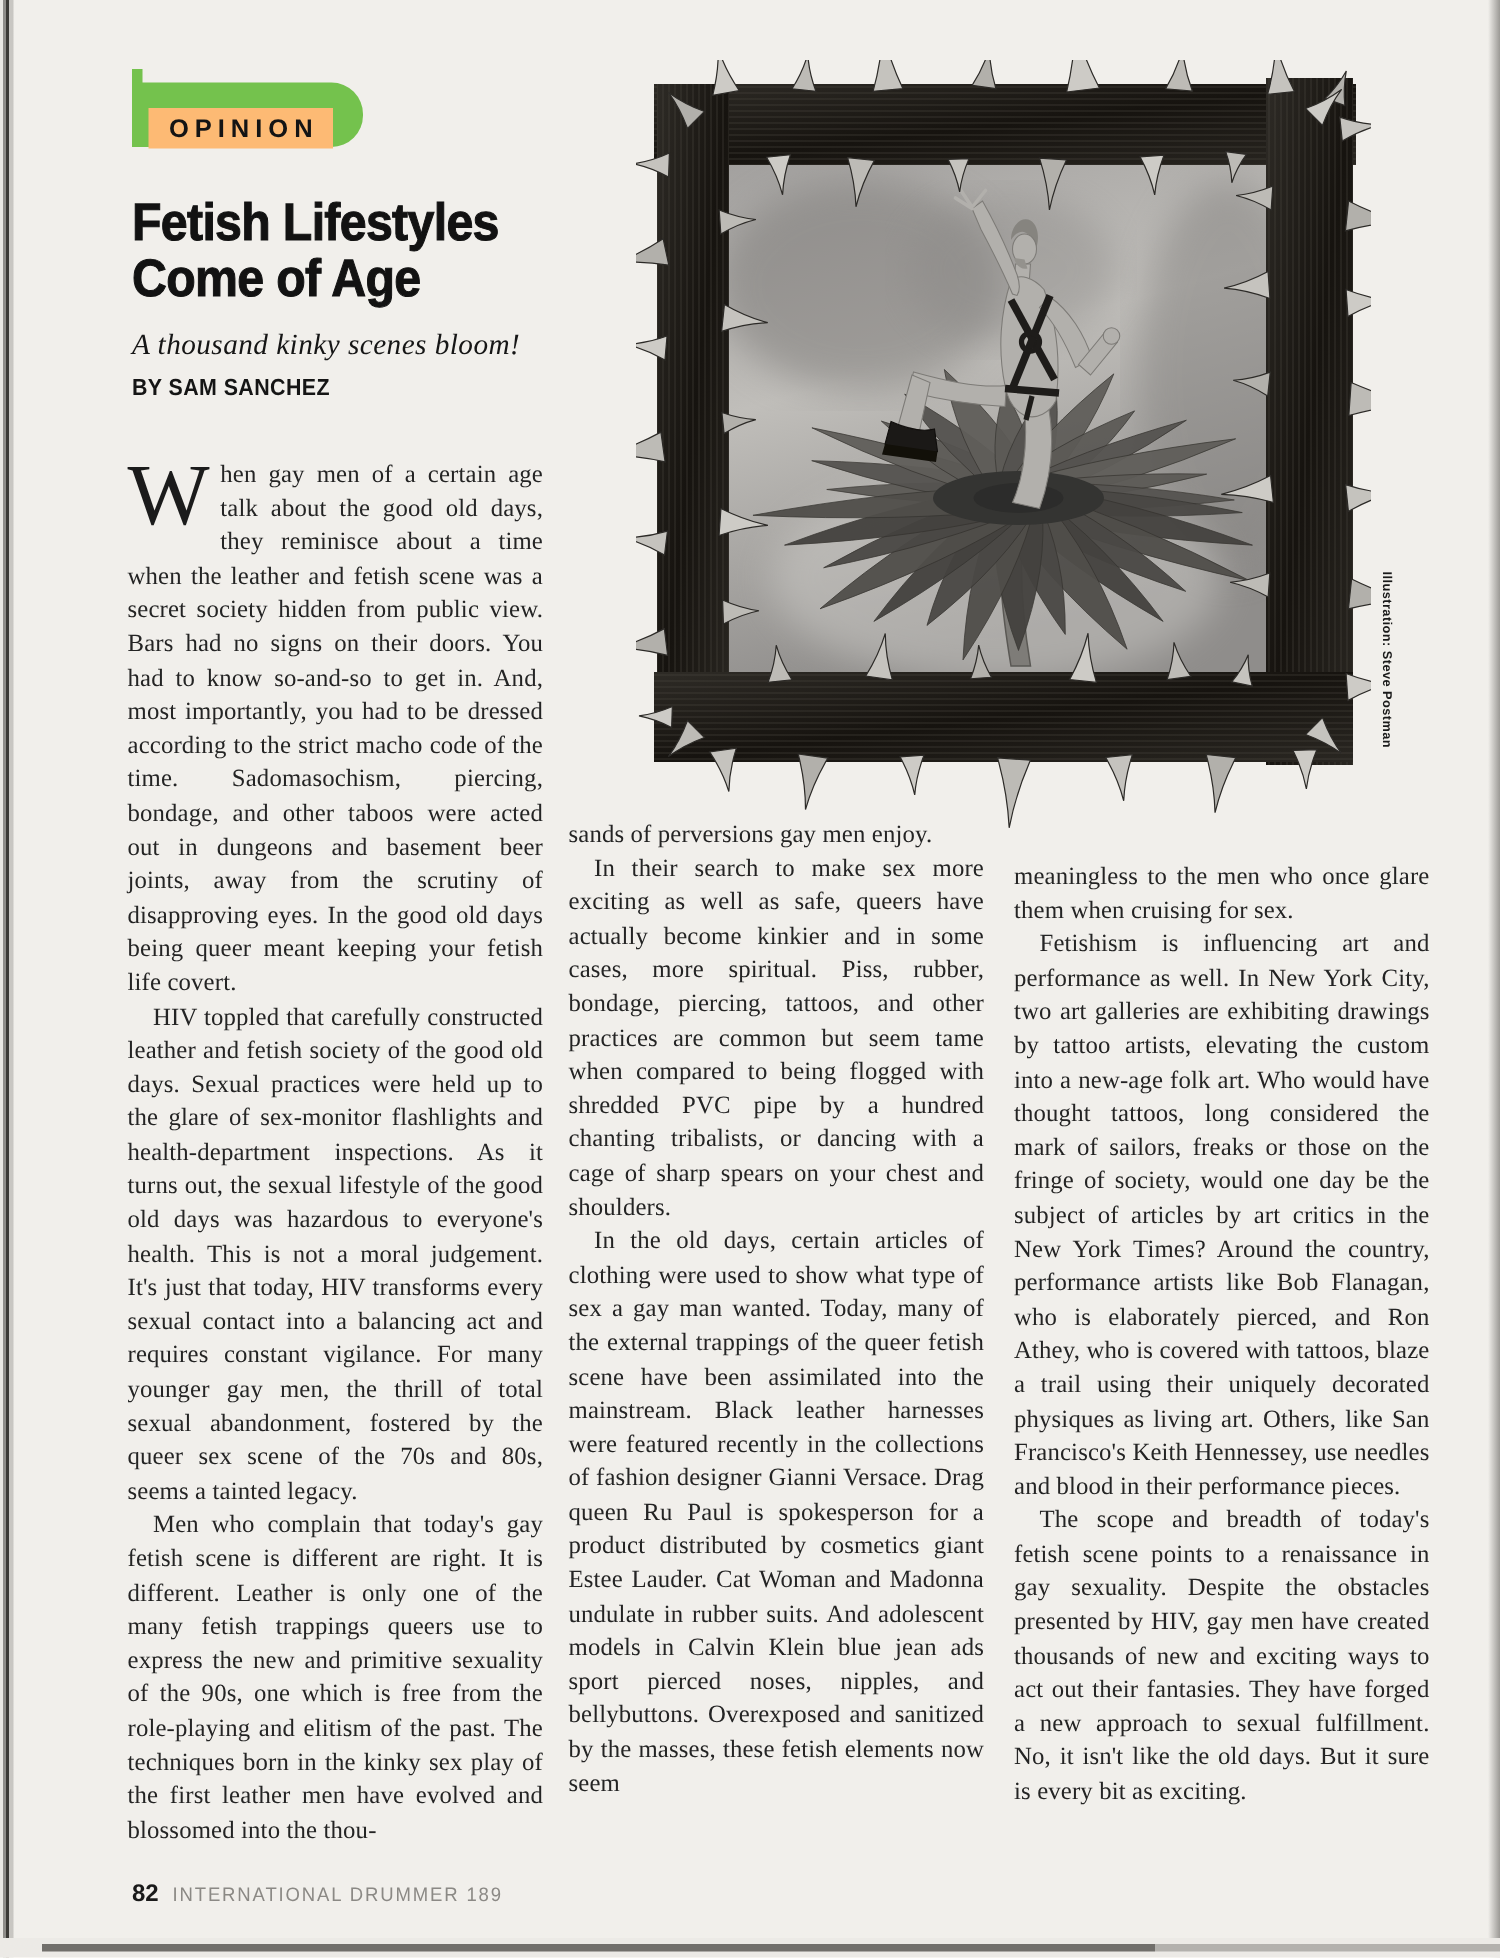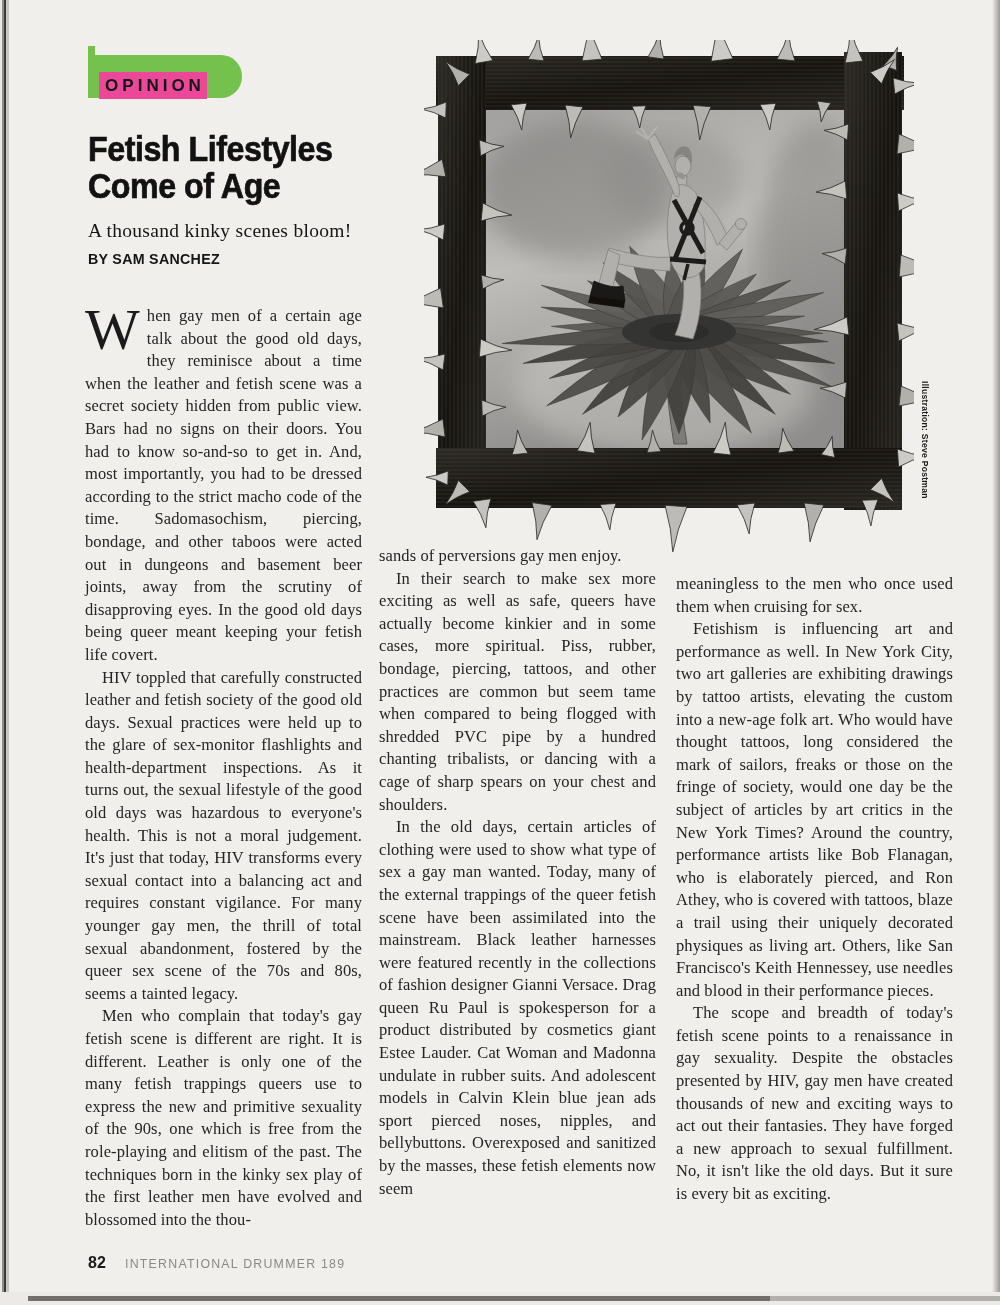--- a/index.html
+++ b/index.html
@@ -15,31 +15,31 @@
     background:linear-gradient(90deg,rgba(160,158,154,0) 0,#9b9995 100%);}
   .edge-bottom{position:absolute;left:0;top:1292px;width:1000px;height:13px;background:#eceae6;}
   .edge-bottom .dark{position:absolute;left:28px;top:4px;width:742px;height:5px;background:#716f6b;}
   .edge-bottom .lite{position:absolute;left:770px;top:4px;width:230px;height:5px;background:#b3b1ad;}
 
   
   .badge{position:absolute;left:88px;top:46px;width:160px;height:62px;}
   .badge-stem{position:absolute;left:0;top:0;width:7px;height:49px;background:var(--accent,#74c24d);}
   .badge-pill{position:absolute;left:0;top:9px;width:154px;height:43px;background:var(--accent,#74c24d);
     border-radius:0 21px 21px 0;}
-  .badge-white{position:absolute;left:11px;top:17px;width:108px;height:27px;background:#ec4899;
+  .badge-white{position:absolute;left:11px;top:17px;width:123px;height:27px;background:#fdba74;
     display:flex;align-items:center;justify-content:center;}
   .badge-label{font-family:"Liberation Sans",sans-serif;font-weight:900;font-size:17px;
     letter-spacing:4px;color:#141414;padding-left:4px;}
 
   
   .title{position:absolute;left:88px;top:130px;font-family:"Liberation Sans",sans-serif;
     font-weight:900;font-size:35px;line-height:37px;color:#121212;letter-spacing:-0.5px;
     transform:scaleX(0.92);transform-origin:0 0;-webkit-text-stroke:0.7px #121212;}
   .subtitle{position:absolute;left:88px;top:220px;font-family:"Liberation Serif",serif;
-    font-size:19.5px;letter-spacing:0.3px;color:#161616;}
+    font-style:italic;font-size:19.5px;letter-spacing:0.3px;color:#161616;}
   .byline{position:absolute;left:88px;top:250px;font-family:"Liberation Sans",sans-serif;
     font-weight:700;font-size:15.5px;letter-spacing:0.3px;color:#151515;
     transform:scaleX(0.92);transform-origin:0 0;}
 
   
   .col{position:absolute;width:277px;text-align:justify;
     font-size:16.5px;line-height:22.6px;color:#242424;letter-spacing:0.1px;}
   .col p{margin:0;}
   .col p.ind{text-indent:17px;}
   .dropcap{float:left;font-size:58px;line-height:45px;padding:2px 7px 0 0;color:#1b1b1b;}
@@ -47,21 +47,21 @@
   .col-2{left:379px;top:545px;}
   .col-3{left:676px;top:573px;}
 
   
   .illus{position:absolute;left:424px;top:40px;width:490px;height:532px;}
   .credit{position:absolute;left:920px;top:381px;height:140px;
     writing-mode:vertical-rl;font-family:"Liberation Sans",sans-serif;font-weight:700;
     font-size:8.5px;letter-spacing:0.3px;color:#1a1a1a;}
 
   
-  .footer{position:absolute;left:88px;top:1254px;display:flex;align-items:baseline;gap:19px;}
+  .footer{position:absolute;left:88px;top:1254px;display:flex;align-items:baseline;gap:9px;}
   .footer-num{font-family:"Liberation Sans",sans-serif;font-weight:700;font-size:16px;color:#1a1a1a;}
   .footer-pub{font-family:"Liberation Sans",sans-serif;font-size:13px;letter-spacing:1.3px;color:#8b8985;
     transform:scaleX(0.95);transform-origin:0 80%;}
 </style>
 </head>
 <body>
 
 <div class="page">
 
   <div class="edge-left"></div>
@@ -259,21 +259,21 @@
     <p><span class="dropcap">W</span><span>hen gay men of a certain age talk about the good old days, they reminisce about a time when the leather and fetish scene was a secret society hidden from public view. Bars had no signs on their doors. You had to know so-and-so to get in. And, most importantly, you had to be dressed according to the strict macho code of the time. Sadomasochism, piercing, bondage, and other taboos were acted out in dungeons and basement beer joints, away from the scrutiny of disapproving eyes. In the good old days being queer meant keeping your fetish life covert.</span></p>
     <p class="ind">HIV toppled that carefully constructed leather and fetish society of the good old days. Sexual practices were held up to the glare of sex-monitor flashlights and health-department inspections. As it turns out, the sexual lifestyle of the good old days was hazardous to everyone's health. This is not a moral judgement. It's just that today, HIV transforms every sexual contact into a balancing act and requires constant vigilance. For many younger gay men, the thrill of total sexual abandonment, fostered by the queer sex scene of the 70s and 80s, seems a tainted legacy.</p>
     <p class="ind">Men who complain that today's gay fetish scene is different are right. It is different. Leather is only one of the many fetish trappings queers use to express the new and primitive sexuality of the 90s, one which is free from the role-playing and elitism of the past. The techniques born in the kinky sex play of the first leather men have evolved and blossomed into the thou-</p>
   </div>
   <div class="col col-2">
     <p>sands of perversions gay men enjoy.</p>
     <p class="ind">In their search to make sex more exciting as well as safe, queers have actually become kinkier and in some cases, more spiritual. Piss, rubber, bondage, piercing, tattoos, and other practices are common but seem tame when compared to being flogged with shredded PVC pipe by a hundred chanting tribalists, or dancing with a cage of sharp spears on your chest and shoulders.</p>
     <p class="ind">In the old days, certain articles of clothing were used to show what type of sex a gay man wanted. Today, many of the external trappings of the queer fetish scene have been assimilated into the mainstream. Black leather harnesses were featured recently in the collections of fashion designer Gianni Versace. Drag queen Ru Paul is spokesperson for a product distributed by cosmetics giant Estee Lauder. Cat Woman and Madonna undulate in rubber suits. And adolescent models in Calvin Klein blue jean ads sport pierced noses, nipples, and bellybuttons. Overexposed and sanitized by the masses, these fetish elements now seem</p>
   </div>
   <div class="col col-3">
-    <p>meaningless to the men who once used them when cruising for sex.</p>
+    <p>meaningless to the men who once glare them when cruising for sex.</p>
     <p class="ind">Fetishism is influencing art and performance as well. In New York City, two art galleries are exhibiting drawings by tattoo artists, elevating the custom into a new-age folk art. Who would have thought tattoos, long considered the mark of sailors, freaks or those on the fringe of society, would one day be the subject of articles by art critics in the New York Times? Around the country, performance artists like Bob Flanagan, who is elaborately pierced, and Ron Athey, who is covered with tattoos, blaze a trail using their uniquely decorated physiques as living art. Others, like San Francisco's Keith Hennessey, use needles and blood in their performance pieces.</p>
     <p class="ind">The scope and breadth of today's fetish scene points to a renaissance in gay sexuality. Despite the obstacles presented by HIV, gay men have created thousands of new and exciting ways to act out their fantasies. They have forged a new approach to sexual fulfillment. No, it isn't like the old days. But it sure is every bit as exciting.</p>
   </div>
 
   <div class="footer">
     <span class="footer-num">82</span>
     <span class="footer-pub">INTERNATIONAL DRUMMER 189</span>
   </div>
 
 </div>

